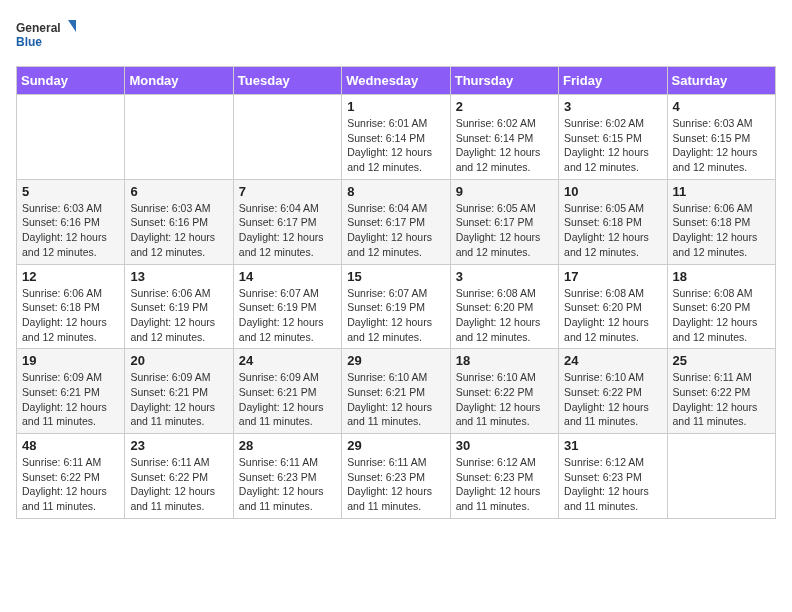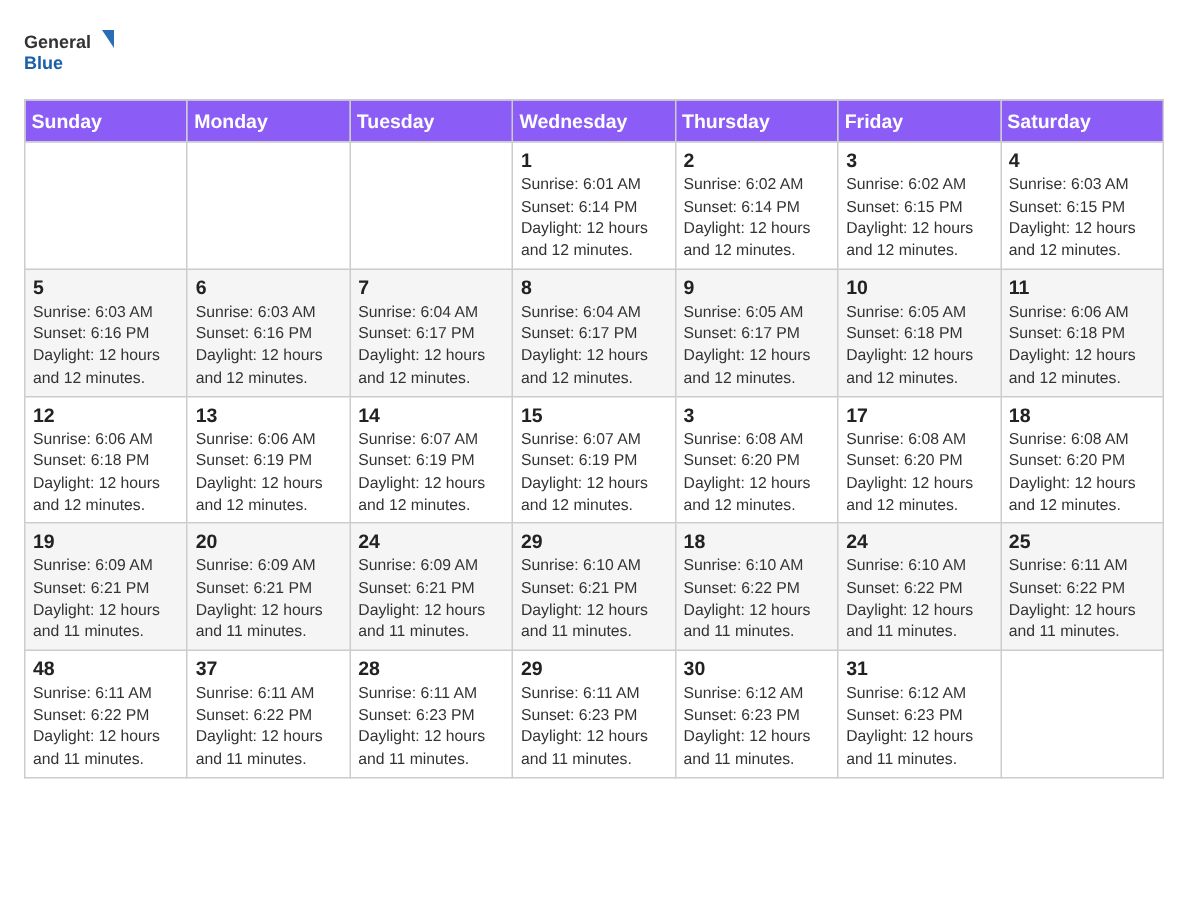--- a/index.html
+++ b/index.html
@@ -215,21 +215,21 @@
           <div class="day-number">25</div>
           <div class="day-info">Sunrise: 6:11 AM<br>Sunset: 6:22 PM<br>Daylight: 12 hours<br>and 11 minutes.</div>
         </td>
       </tr>
       <tr>
         <td>
           <div class="day-number">48</div>
           <div class="day-info">Sunrise: 6:11 AM<br>Sunset: 6:22 PM<br>Daylight: 12 hours<br>and 11 minutes.</div>
         </td>
         <td>
-          <div class="day-number">37</div>
+          <div class="day-number">23</div>
           <div class="day-info">Sunrise: 6:11 AM<br>Sunset: 6:22 PM<br>Daylight: 12 hours<br>and 11 minutes.</div>
         </td>
         <td>
           <div class="day-number">28</div>
           <div class="day-info">Sunrise: 6:11 AM<br>Sunset: 6:23 PM<br>Daylight: 12 hours<br>and 11 minutes.</div>
         </td>
         <td>
           <div class="day-number">29</div>
           <div class="day-info">Sunrise: 6:11 AM<br>Sunset: 6:23 PM<br>Daylight: 12 hours<br>and 11 minutes.</div>
         </td>

